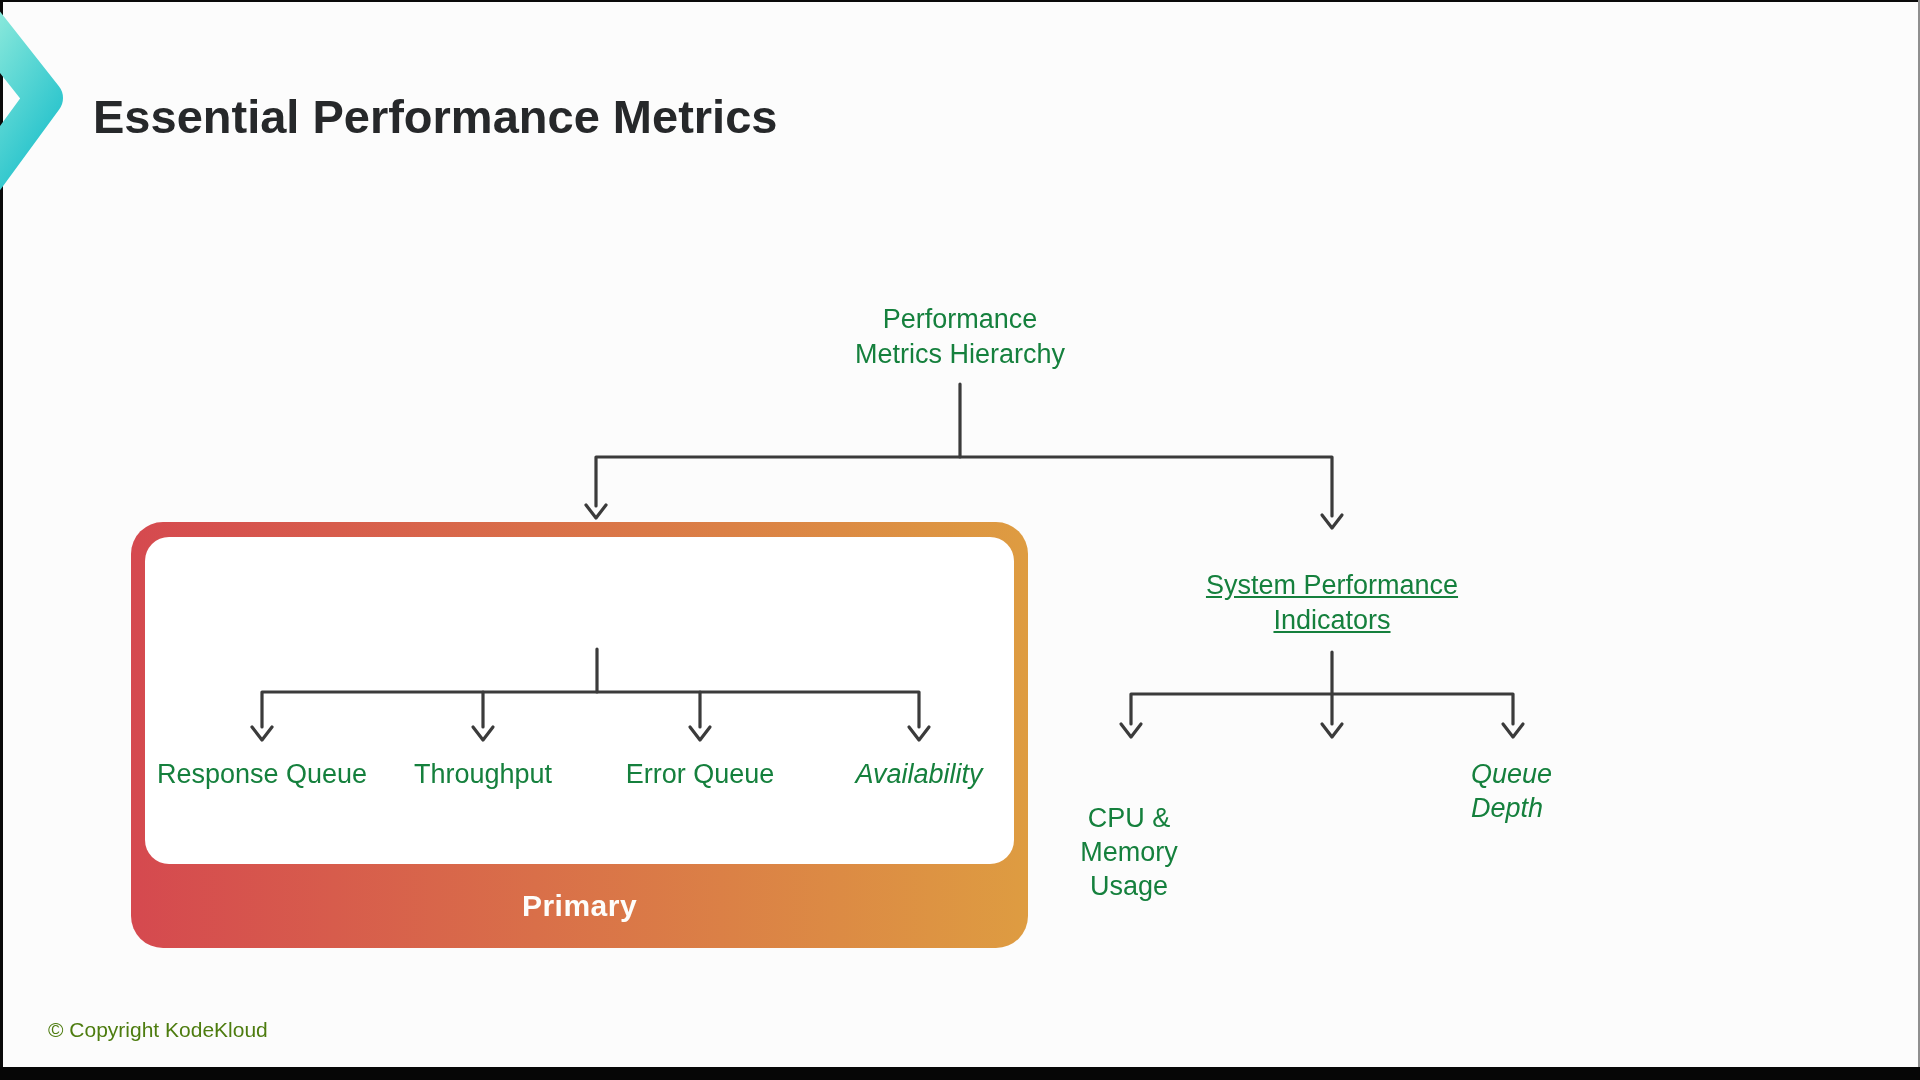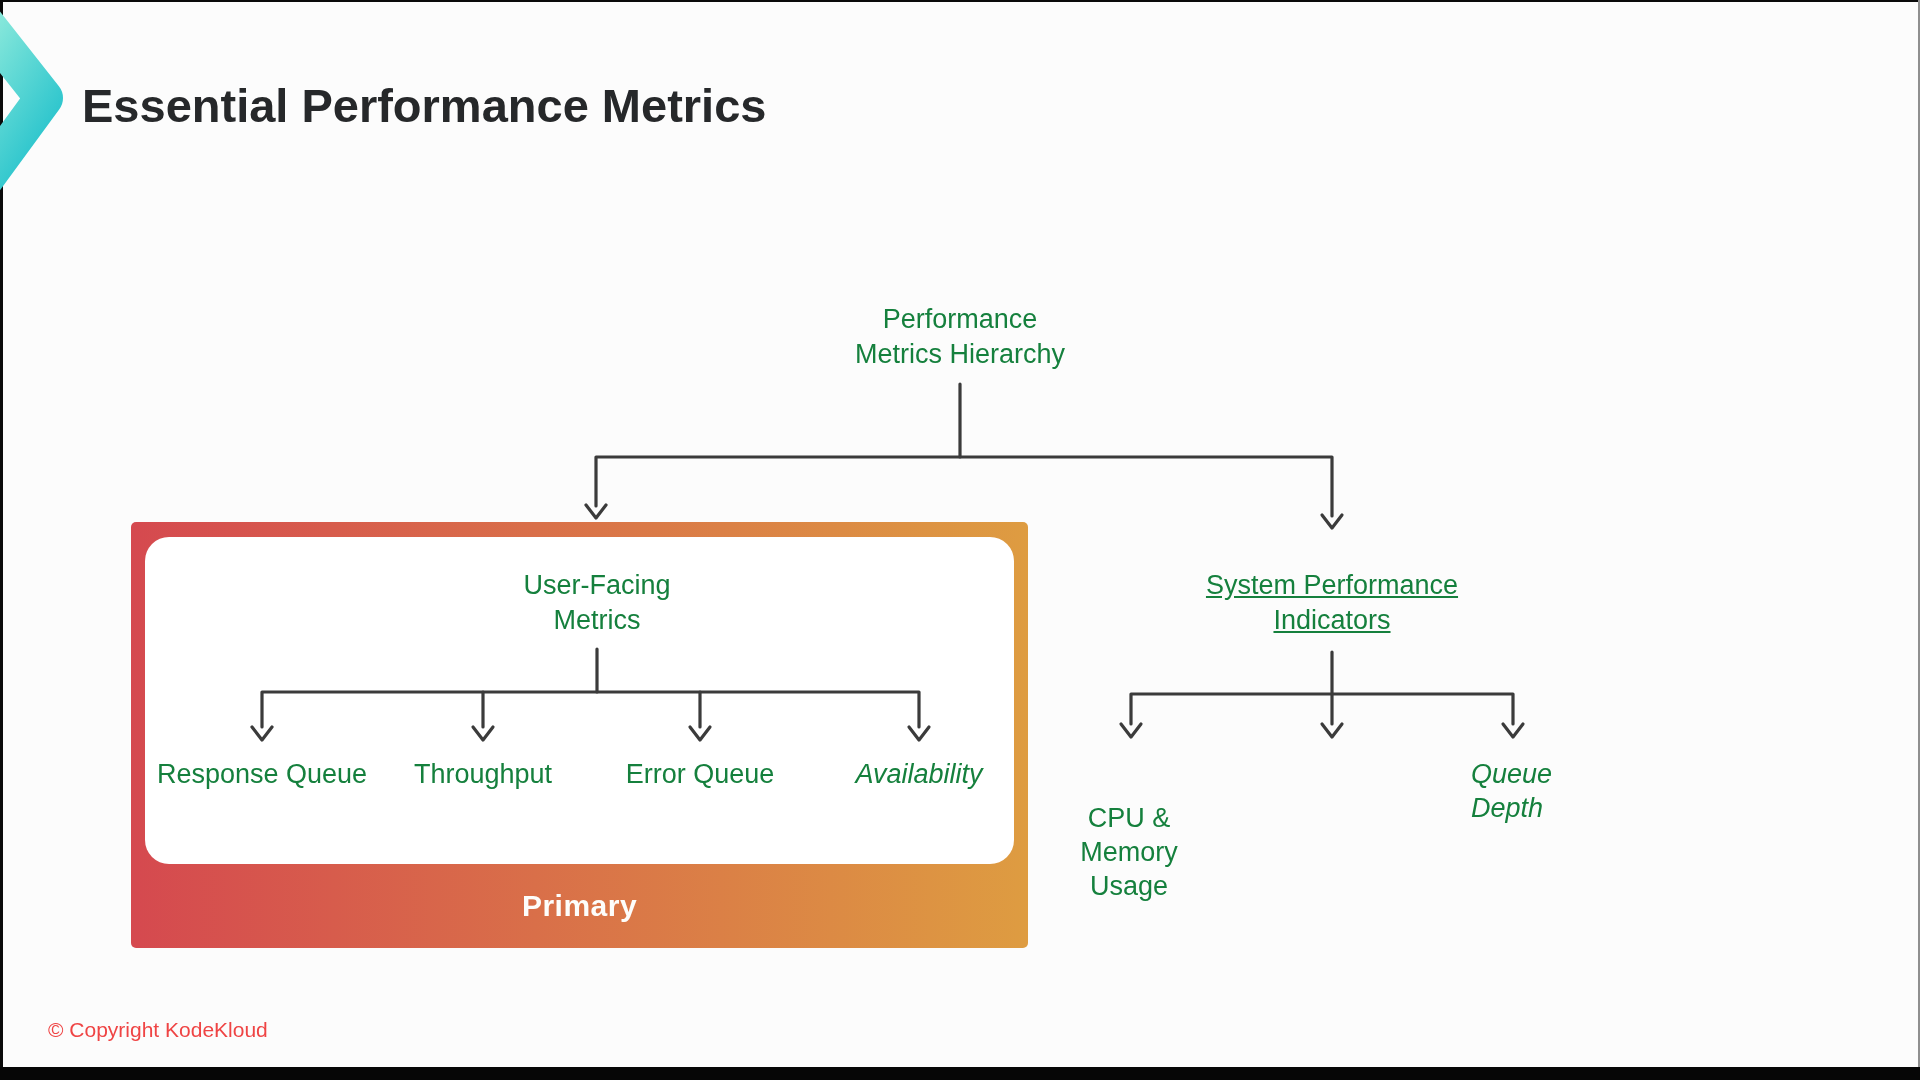--- a/index.html
+++ b/index.html
@@ -11,28 +11,28 @@
   }
   .edge{position:absolute;}
   .edge-top{left:0;top:0;width:1920px;height:2px;background:#0a0a0a;}
   .edge-left{left:0;top:0;width:3px;height:1067px;background:#0a0a0a;}
   .edge-right{right:0;top:0;width:2px;height:1067px;background:#8f8f8f;}
   .edge-bottom{left:0;top:1067px;width:1920px;height:13px;background:#060606;}
 
   .logo{position:absolute;left:0;top:10px;}
 
   .title{
-    position:absolute;left:77px;top:73px;margin:5px;
+    position:absolute;left:77px;top:73px;margin:16px;
     font-size:47px;font-weight:700;color:#26282a;letter-spacing:0px;
     white-space:nowrap;
   }
 
   .gradient-box{
     position:absolute;left:131px;top:522px;width:897px;height:426px;
-    border-radius:5px;
+    border-radius:32px;
     background:linear-gradient(90deg,#d5494f 0%,#d96f49 45%,#de9c41 100%);
   }
   .gradient-box-inner{
     position:absolute;left:14px;top:15px;right:14px;bottom:84px;
     background:#ffffff;border-radius:24px;
   }
   .primary-label{
     position:absolute;left:0;right:0;bottom:0;height:84px;
     display:flex;align-items:center;justify-content:center;
     color:#fdfdfb;font-size:30px;font-weight:700;letter-spacing:0.5px;
@@ -43,21 +43,21 @@
   .node{
     position:absolute;transform:translateX(-50%);
     font-size:27px;line-height:35px;text-align:center;
     white-space:pre-line;color:#15803d;
   }
   .node.leaf{line-height:34px;}
   .node.left-align{transform:none;text-align:left;}
 
   .footer{
     position:absolute;left:48px;top:1018px;
-    font-size:21px;color:#ef4444;
+    font-size:21px;color:#4d7c0f;
   }
 </style>
 </head>
 <body>
 
 <div class="slide">
 
   <div class="edge edge-top"></div>
   <div class="edge edge-left"></div>
   <div class="edge edge-right"></div>
@@ -102,22 +102,20 @@
       <path d="M1131 724 V694 H1513 V724"></path>
       <polyline points="1121,724 1131,737 1141,724"></polyline>
       <polyline points="1322,724 1332,737 1342,724"></polyline>
       <polyline points="1503,724 1513,737 1523,724"></polyline>
     </g>
   </svg>
 
   <div class="node" style="left:960px;top:302px;">Performance
 Metrics Hierarchy</div>
 
-  <div class="node" style="left:597px;top:568px;">User-Facing
-Metrics</div>
 
   <div class="node" style="left:1332px;top:568px;text-decoration:underline;">System Performance
 Indicators</div>
 
   <div class="node leaf" style="left:262px;top:757px;">Response Queue</div>
 
   <div class="node leaf" style="left:483px;top:757px;">Throughput</div>
 
   <div class="node leaf" style="left:700px;top:757px;">Error Queue</div>
 

